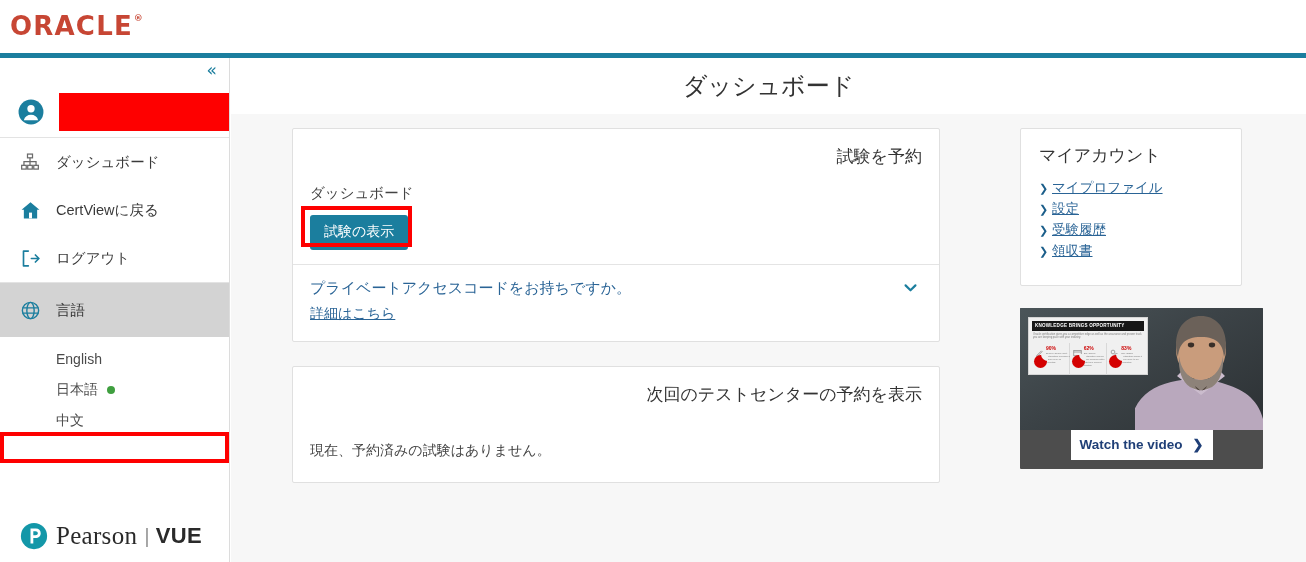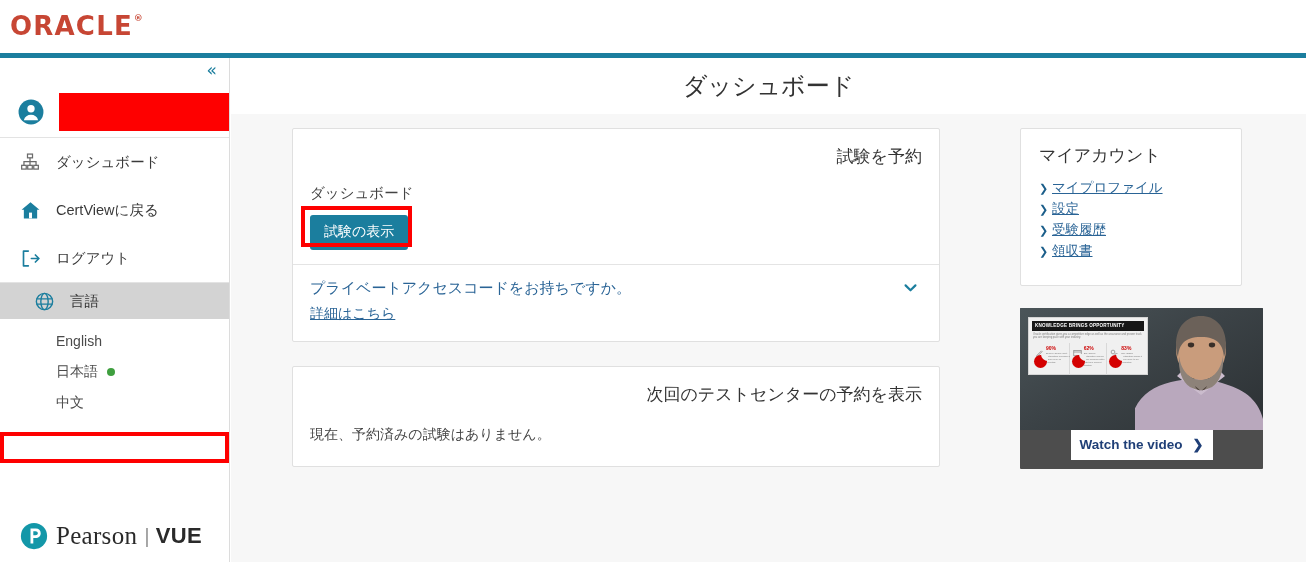--- a/index.html
+++ b/index.html
@@ -56,21 +56,21 @@
   }
   .nav-ic {
     width: 24px; height: 24px; flex: 0 0 24px;
     display: flex; align-items: center; justify-content: center;
   }
   .nav-label {
     margin-left: 14px; font-size: 14.5px; color: #3a3a3a;
   }
 
   .lang-header {
-    height: 36px; display: flex; align-items: center; padding-left: 32px;
+    height: 54px; display: flex; align-items: center; padding-left: 18px;
     background: #d3d3d3; cursor: pointer;
   }
   .lang-header .nav-label { color: #333; }
 
   .lang-opt {
     height: 31px; display: flex; align-items: center;
     padding-left: 56px; font-size: 14px; color: #4a4a4a; cursor: pointer;
     position: relative;
   }
   .lang-opt.first { margin-top: 6px; }
@@ -156,21 +156,21 @@
   .pac-link {
     display: inline-block; margin-top: 7px;
     font-size: 14px; color: #2a6496; text-decoration: underline; cursor: pointer;
   }
   .pac-chev {
     position: absolute; right: 20px; top: 14px;
     color: #1b7e9e; font-size: 16px; line-height: 16px;
   }
 
   .card-gap { height: 24px; }
-  .nb-body { font-size: 14px; color: #444; margin-top: 20px; }
+  .nb-body { font-size: 14px; color: #444; margin-top: 36px; }
 
   
   .acct-card { padding: 15px 17px 22px 18px; }
   .acct-h { font-size: 17px; color: #333; font-weight: normal; }
   .acct-list { margin-top: 12px; }
   .acct-li {
     display: flex; align-items: baseline;
     font-size: 13.5px; margin-bottom: 3px; cursor: pointer;
   }
   .acct-chev {

